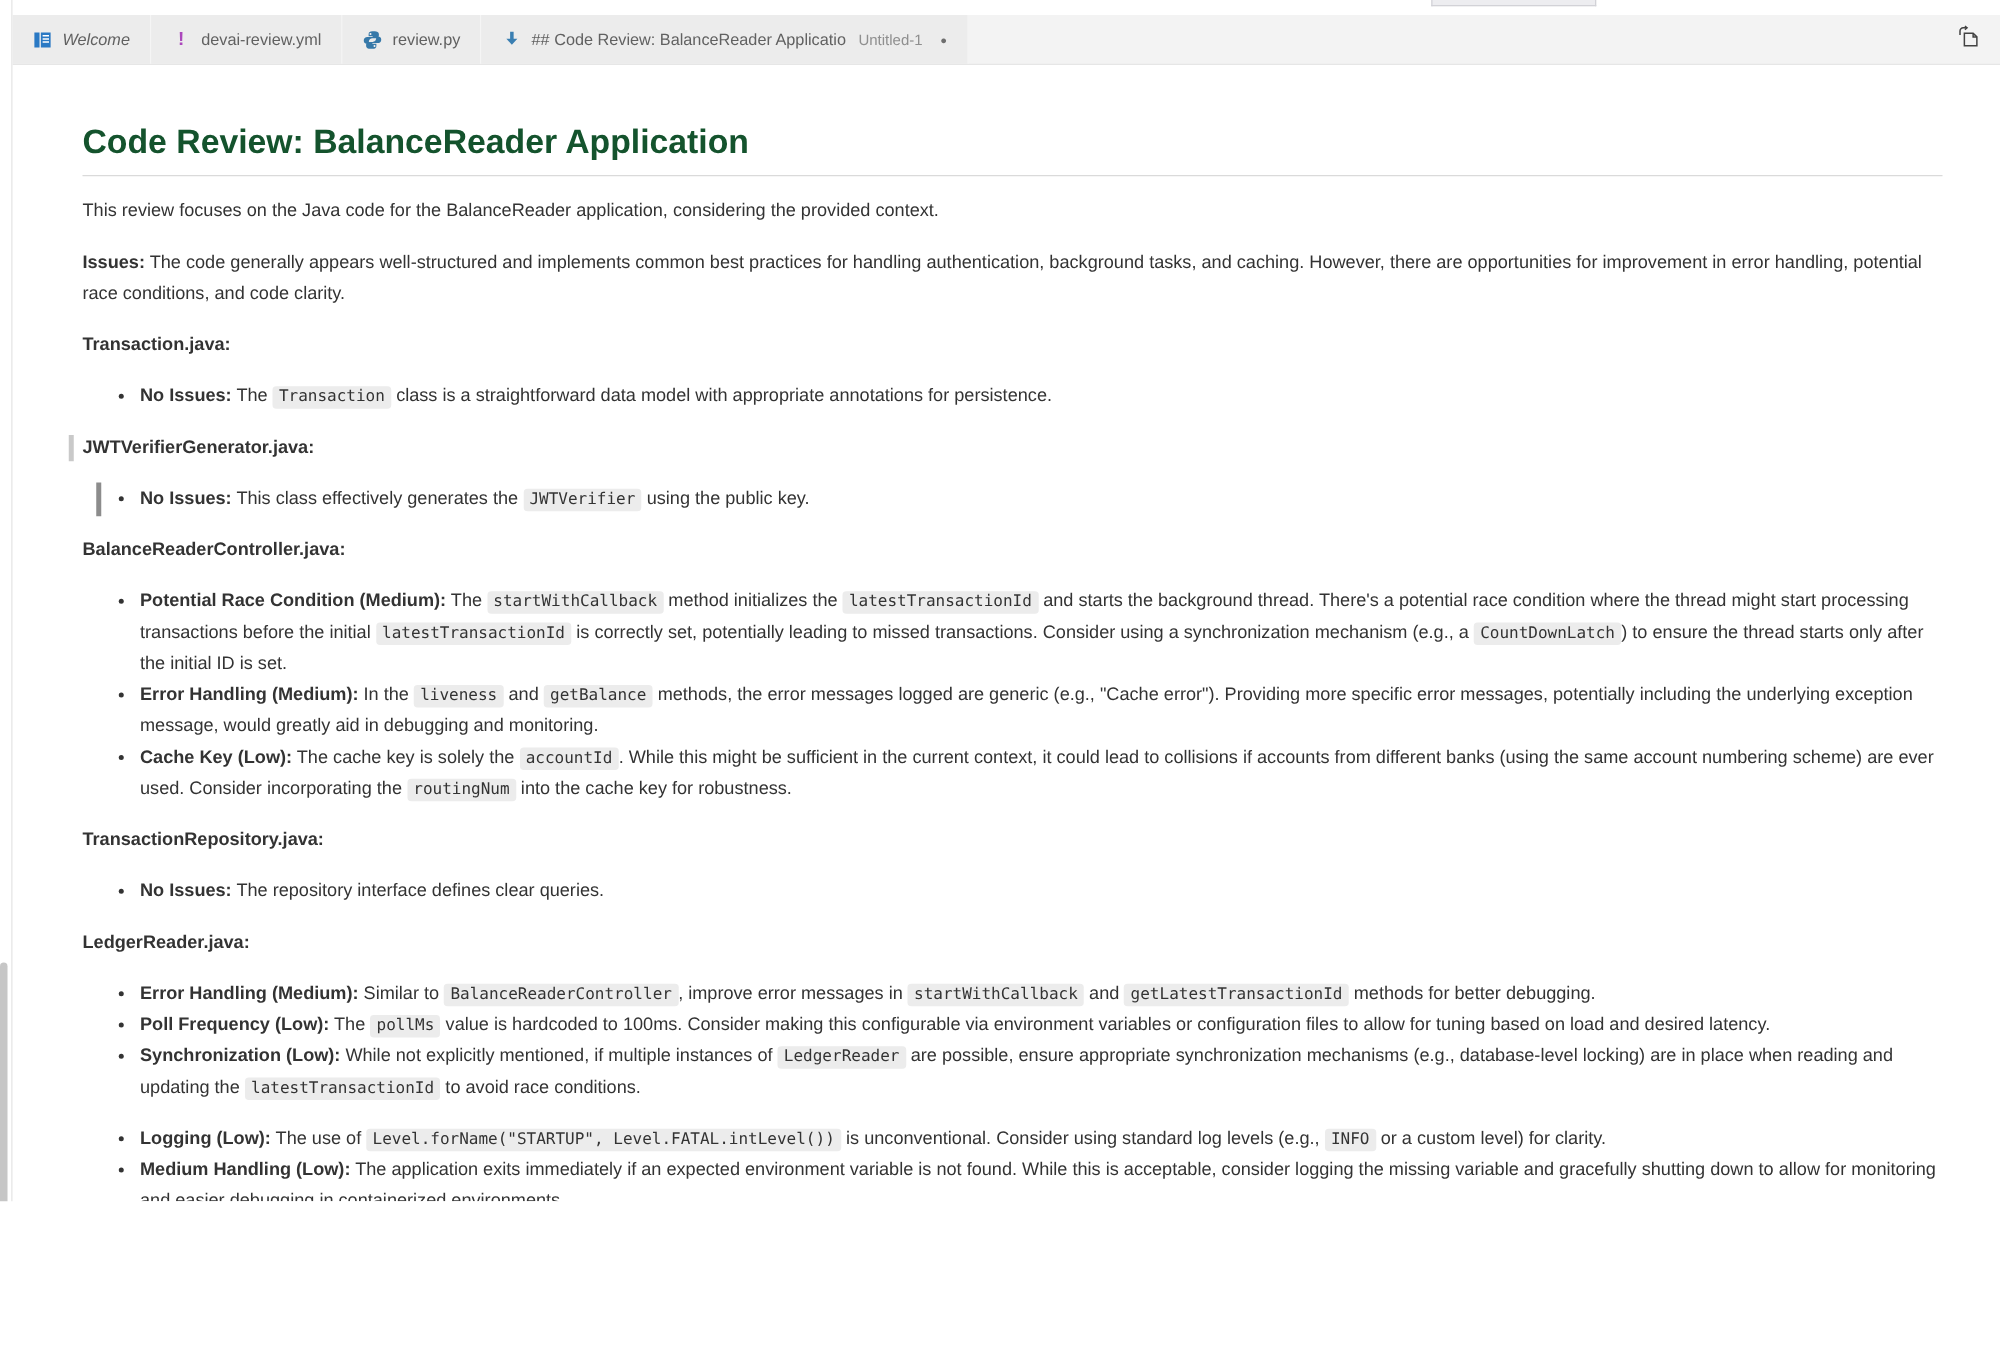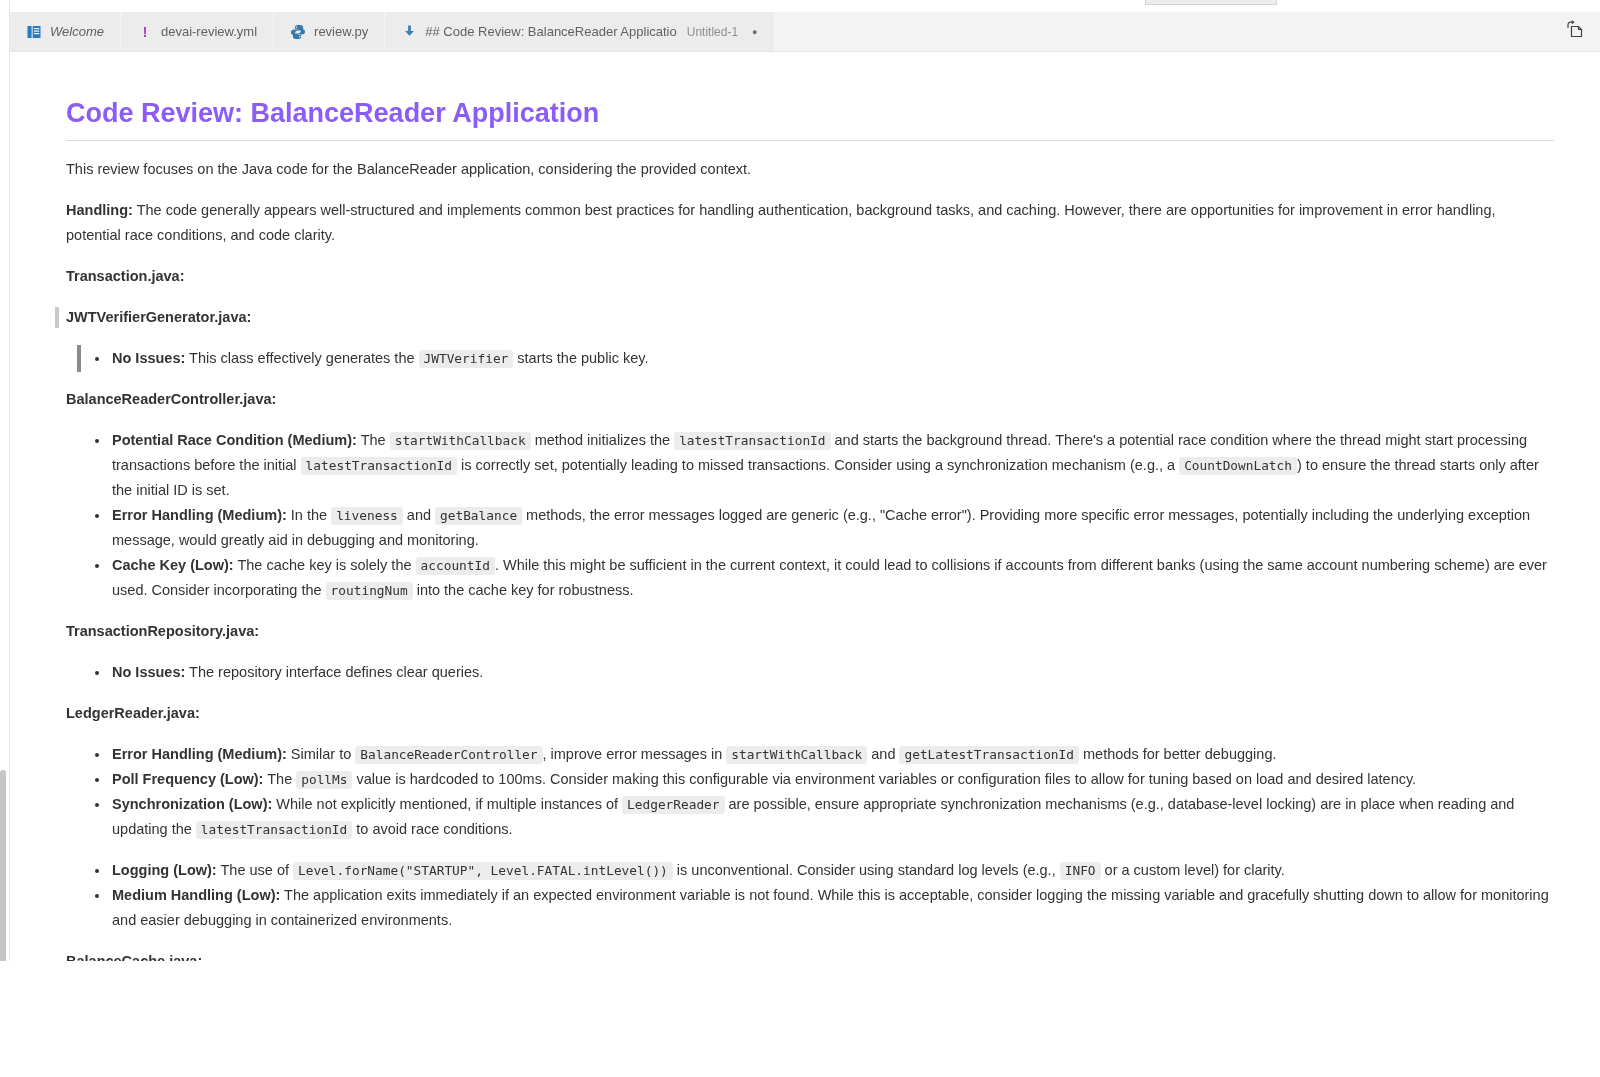--- a/index.html
+++ b/index.html
@@ -29,21 +29,21 @@
   .tab .tab-close { color:#575757; font-size:16px; line-height:16px; margin-left:10px; }
   .tab.active { background:#ffffff; color:#333333; border-top:2.5px solid #6292cf; margin-bottom:-1px; border-right:1px solid #e3e3e3; border-left:1px solid #e3e3e3; }
   .yaml-glyph { color:#ab47bc; font-weight:700; font-size:15px; line-height:14px; }
   #split-editor-btn { position:absolute; right:16px; top:50%; transform:translateY(-50%); width:20px; height:20px; display:flex; align-items:center; justify-content:center; cursor:pointer; }
 
   
   #quick-remnant { position:absolute; left:1145px; top:0; width:132px; height:5px; background:#ededf0; border:1px solid #d2d2d7; border-top:none; z-index:6; }
 
   
   #preview { position:absolute; top:52px; left:0; right:0; bottom:0; background:#fff; overflow:hidden; padding:44px 46px 30px 56px; color:#333333; font-size:14.5px; line-height:25px; }
-  #preview h1 { font-size:27px; line-height:34px; font-weight:700; color:#8b5cf6; margin:0 0 14px 0; padding-bottom:10px; border-bottom:1px solid #dadada; }
+  #preview h1 { font-size:27px; line-height:34px; font-weight:700; color:#14532d; margin:0 0 14px 0; padding-bottom:10px; border-bottom:1px solid #dadada; }
   #preview p { margin:16px 0; }
   #preview p.sec-heading { font-weight:700; position:relative; }
   #preview ul { margin:16px 0; padding-left:44px; }
   #preview li { margin:0; padding-left:2px; position:relative; }
   #preview strong { font-weight:700; }
   #preview code { font-family:"DejaVu Sans Mono","Liberation Mono",monospace; font-size:12.8px; background:#ececec; color:#333; padding:1px 5px 2px 5px; border-radius:3px; white-space:nowrap; }
   .marker-light::before { content:""; position:absolute; left:-11px; top:2px; bottom:2px; width:3.5px; background:#c9c9c9; }
   .marker-dark::before { content:""; position:absolute; left:-33px; top:-1px; bottom:-1px; width:3.5px; background:#8c8c8c; }
 </style>
 </head>
@@ -110,26 +110,29 @@
               <path d="M3 8V4.8C3 3.3 4.1 2.2 5.6 2.2H8.4"></path>
               <path d="M6.9 0.8l1.8 1.4-1.8 1.5" stroke-width="1.1"></path>
             </svg>
 </span>
       </div>
     </div>
 
     <div id="preview">
       <h1>Code Review: BalanceReader Application</h1>
       <p><span>This review focuses on the Java code for the BalanceReader application, considering the provided context.</span></p>
-      <p><strong>Handling:</strong><span> The code generally appears well-structured and implements common best practices for handling authentication, background tasks, and caching. However, there are opportunities for improvement in error handling, potential race conditions, and code clarity.</span></p>
+      <p><strong>Issues:</strong><span> The code generally appears well-structured and implements common best practices for handling authentication, background tasks, and caching. However, there are opportunities for improvement in error handling, potential race conditions, and code clarity.</span></p>
       <div id="sections">
           <p class="sec-heading">Transaction.java:</p>
+          <ul>
+            <li><strong>No Issues:</strong><span> The </span><code>Transaction</code><span> class is a straightforward data model with appropriate annotations for persistence.</span></li>
+          </ul>
           <p class="sec-heading marker-light">JWTVerifierGenerator.java:</p>
           <ul>
-            <li class="marker-dark"><strong>No Issues:</strong><span> This class effectively generates the </span><code>JWTVerifier</code><span> starts the public key.</span></li>
+            <li class="marker-dark"><strong>No Issues:</strong><span> This class effectively generates the </span><code>JWTVerifier</code><span> using the public key.</span></li>
           </ul>
           <p class="sec-heading">BalanceReaderController.java:</p>
           <ul>
             <li><strong>Potential Race Condition (Medium):</strong><span> The </span><code>startWithCallback</code><span> method initializes the </span><code>latestTransactionId</code><span> and starts the background thread. There's a potential race condition where the thread might start processing transactions before the initial </span><code>latestTransactionId</code><span> is correctly set, potentially leading to missed transactions. Consider using a synchronization mechanism (e.g., a </span><code>CountDownLatch</code><span>) to ensure the thread starts only after the initial ID is set.</span></li>
             <li><strong>Error Handling (Medium):</strong><span> In the </span><code>liveness</code><span> and </span><code>getBalance</code><span> methods, the error messages logged are generic (e.g., "Cache error"). Providing more specific error messages, potentially including the underlying exception message, would greatly aid in debugging and monitoring.</span></li>
             <li><strong>Cache Key (Low):</strong><span> The cache key is solely the </span><code>accountId</code><span>. While this might be sufficient in the current context, it could lead to collisions if accounts from different banks (using the same account numbering scheme) are ever used. Consider incorporating the </span><code>routingNum</code><span> into the cache key for robustness.</span></li>
           </ul>
           <p class="sec-heading">TransactionRepository.java:</p>
           <ul>
             <li><strong>No Issues:</strong><span> The repository interface defines clear queries.</span></li>

